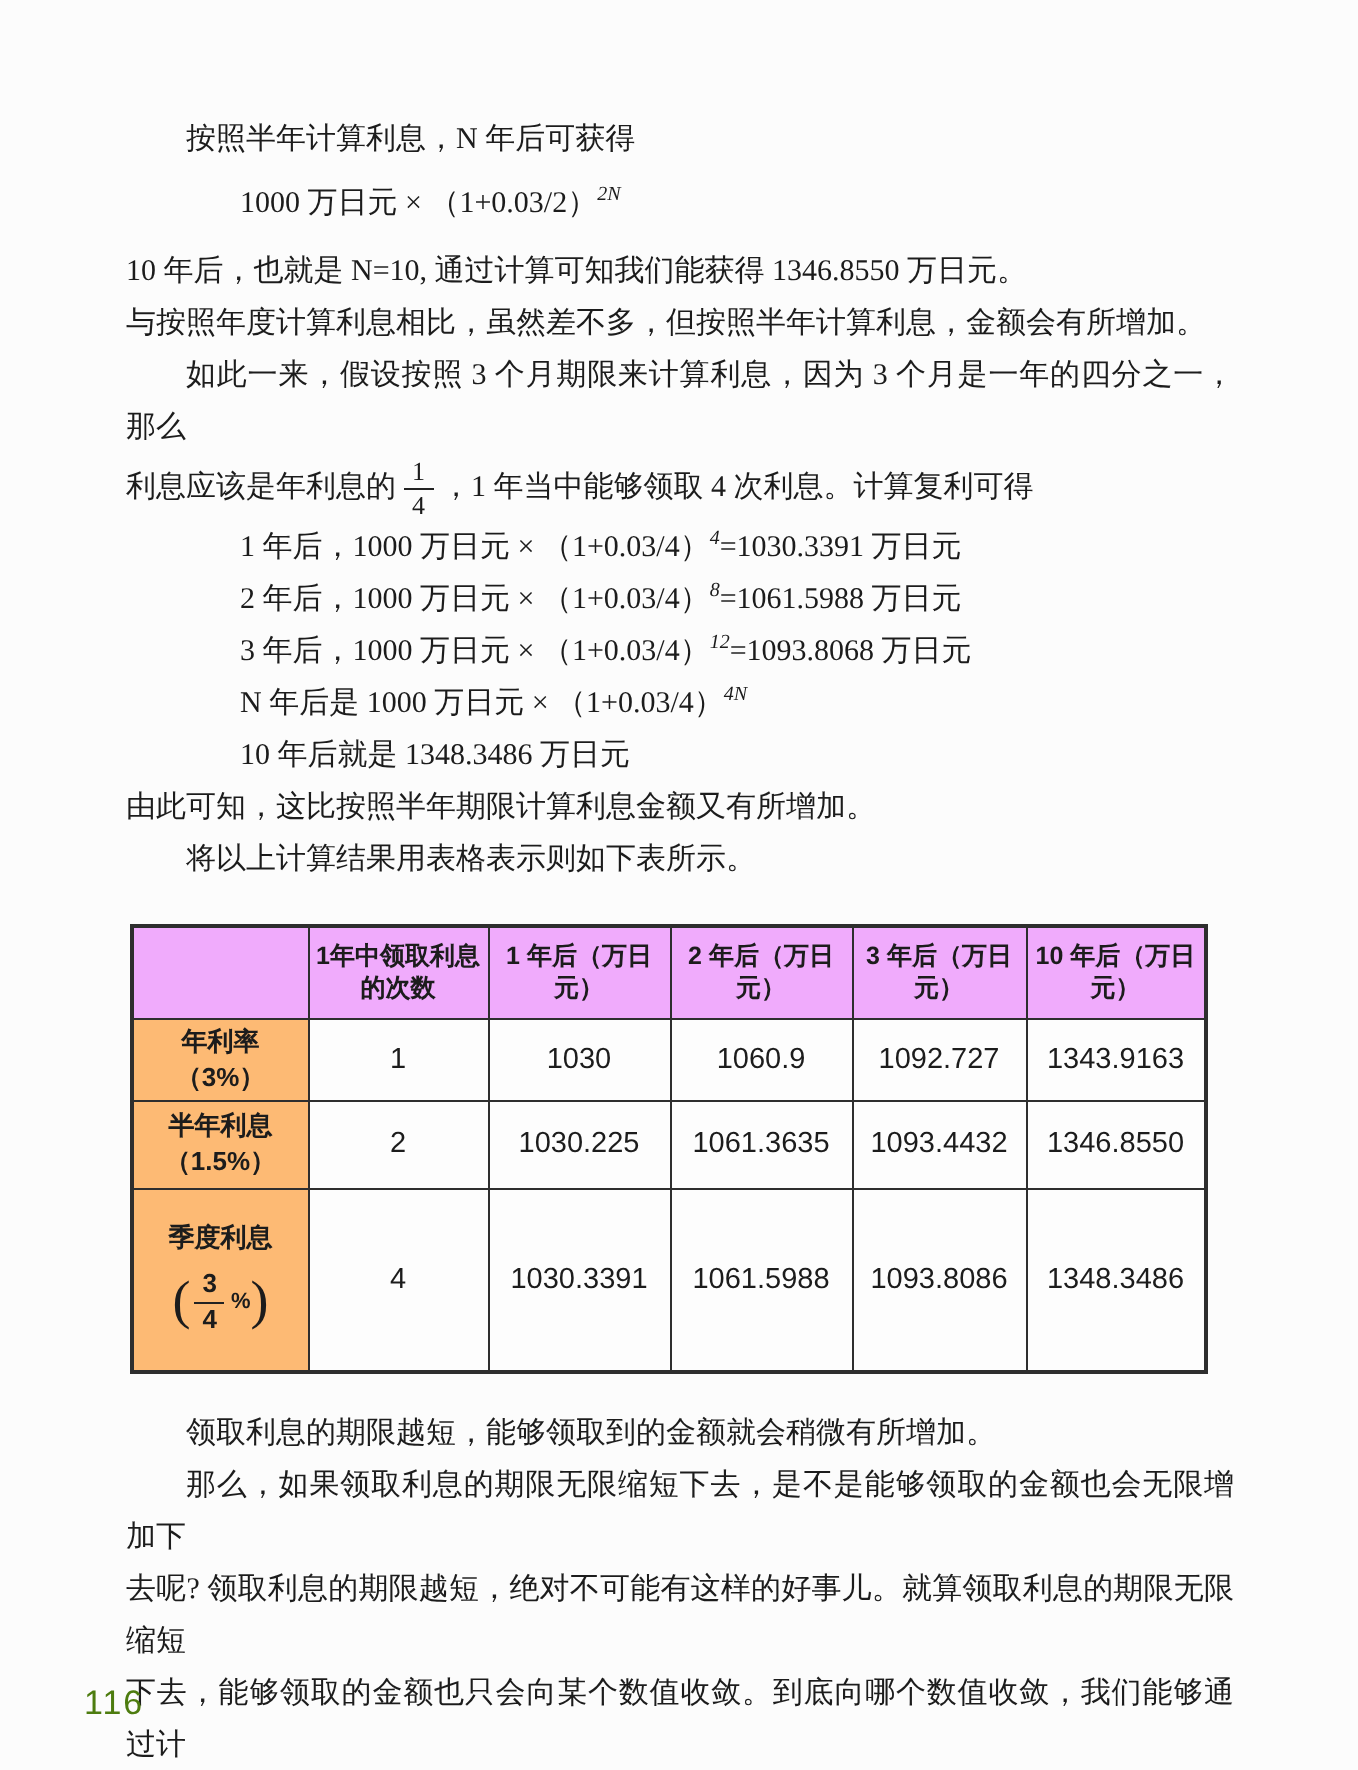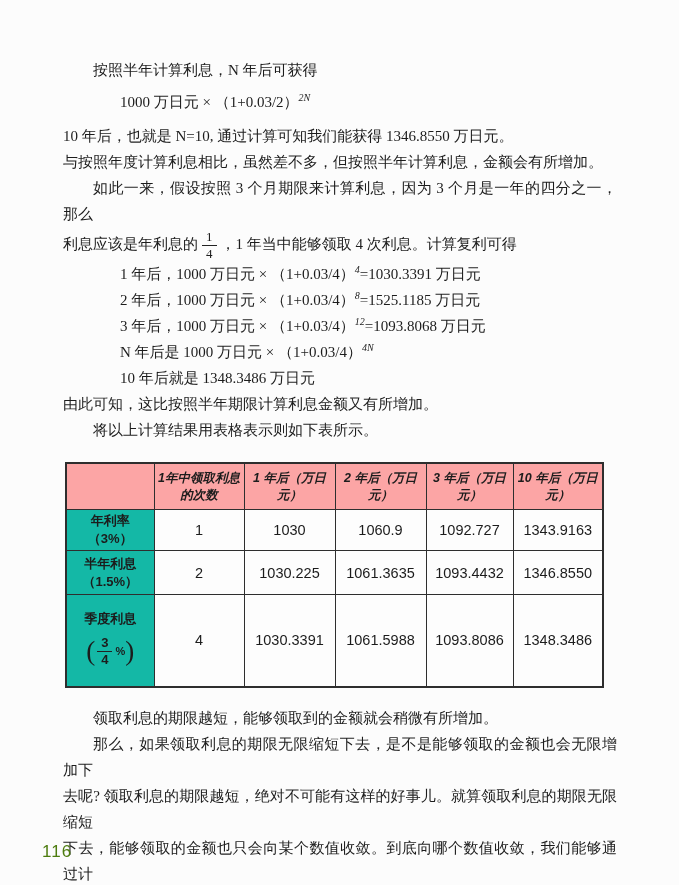--- a/index.html
+++ b/index.html
@@ -50,29 +50,28 @@
     border:2px solid #2e2e2e;
     font-family:"Liberation Sans", sans-serif;
   }
   table.results th, table.results td {
     border:1.5px solid #2e2e2e;
     text-align:center;
     vertical-align:middle;
     padding:2px 3px;
   }
   table.results thead th {
-    background:#fca5a5;
+    background:#f0abfc;
     font-size:12.5px;
     font-weight:bold;
     height:46px;
     line-height:1.3;
-    font-style:italic;
   }
   table.results td.row-label {
-    background:#14b8a6;
+    background:#fdba74;
     font-size:13px;
     font-weight:bold;
     line-height:1.4;
   }
   table.results td.val { font-size:14.5px; background:#fdfdfd; }
   .r1 td { height:40px; }
   .r2 td { height:44px; }
   .r3 td { height:92px; }
   .col-label { width:88px; }
   .col-count { width:90px; }
@@ -105,21 +104,21 @@
 
   <p class="formula-line"><span>1000 万日元 × （1+0.03/2）</span><sup>2N</sup><span></span></p>
 
   <p class="para">10 年后，也就是 N=10, 通过计算可知我们能获得 1346.8550 万日元。</p>
   <p class="para">与按照年度计算利息相比，虽然差不多，但按照半年计算利息，金额会有所增加。</p>
   <p class="para indent">如此一来，假设按照 3 个月期限来计算利息，因为 3 个月是一年的四分之一，那么</p>
 
   <p class="para frac-line"><span>利息应该是年利息的</span><span class="frac"><span class="num">1</span><span class="den">4</span></span><span>，1 年当中能够领取 4 次利息。计算复利可得</span></p>
 
   <p class="calc-line"><span>1 年后，1000 万日元 × （1+0.03/4）</span><sup>4</sup><span>=1030.3391 万日元</span></p>
-  <p class="calc-line"><span>2 年后，1000 万日元 × （1+0.03/4）</span><sup>8</sup><span>=1525.1185 万日元</span></p>
+  <p class="calc-line"><span>2 年后，1000 万日元 × （1+0.03/4）</span><sup>8</sup><span>=1061.5988 万日元</span></p>
   <p class="calc-line"><span>3 年后，1000 万日元 × （1+0.03/4）</span><sup>12</sup><span>=1093.8068 万日元</span></p>
   <p class="calc-line"><span>N 年后是 1000 万日元 × （1+0.03/4）</span><sup>4N</sup><span></span></p>
   <p class="calc-line"><span>10 年后就是 1348.3486 万日元</span><sup></sup><span></span></p>
 
   <p class="para">由此可知，这比按照半年期限计算利息金额又有所增加。</p>
   <p class="para indent">将以上计算结果用表格表示则如下表所示。</p>
 
   <table class="results">
     <thead>
       <tr>

